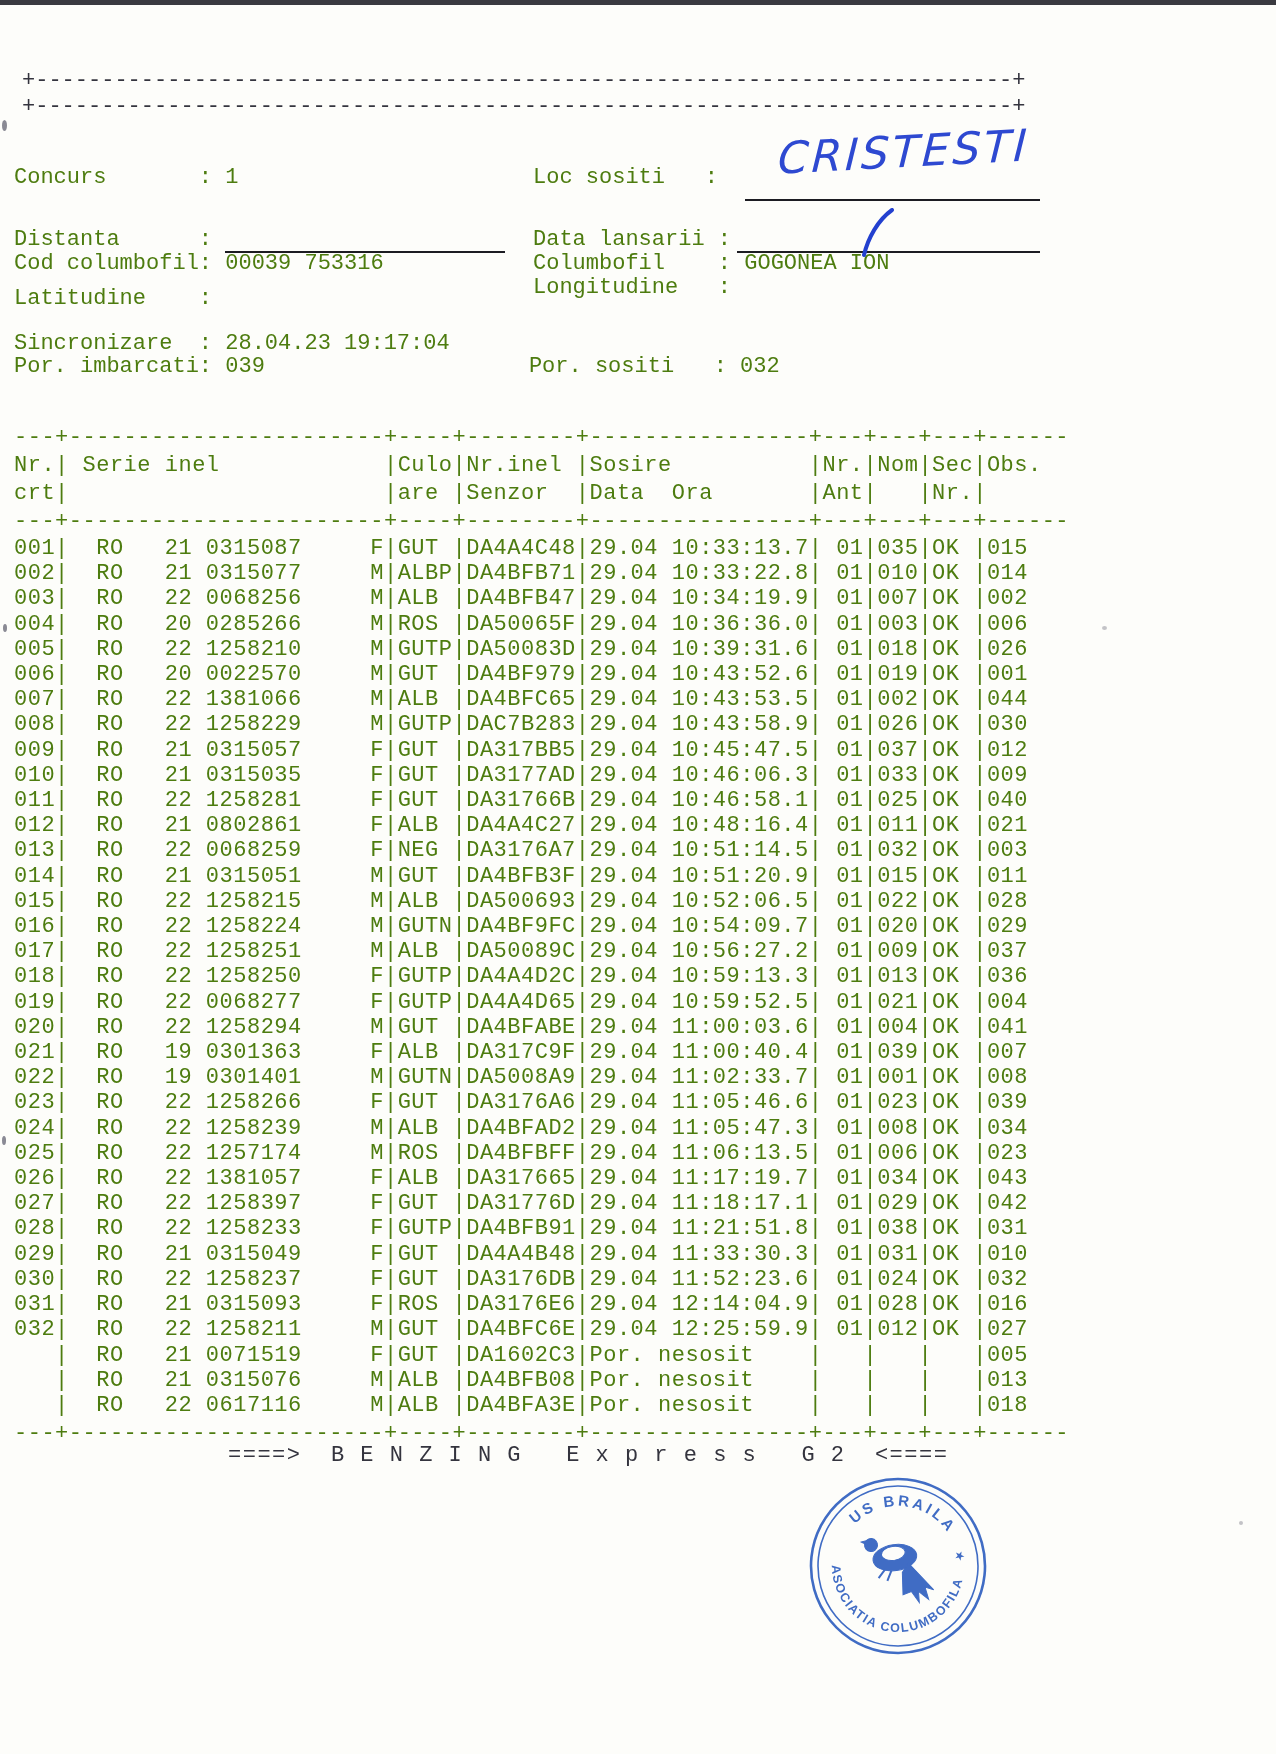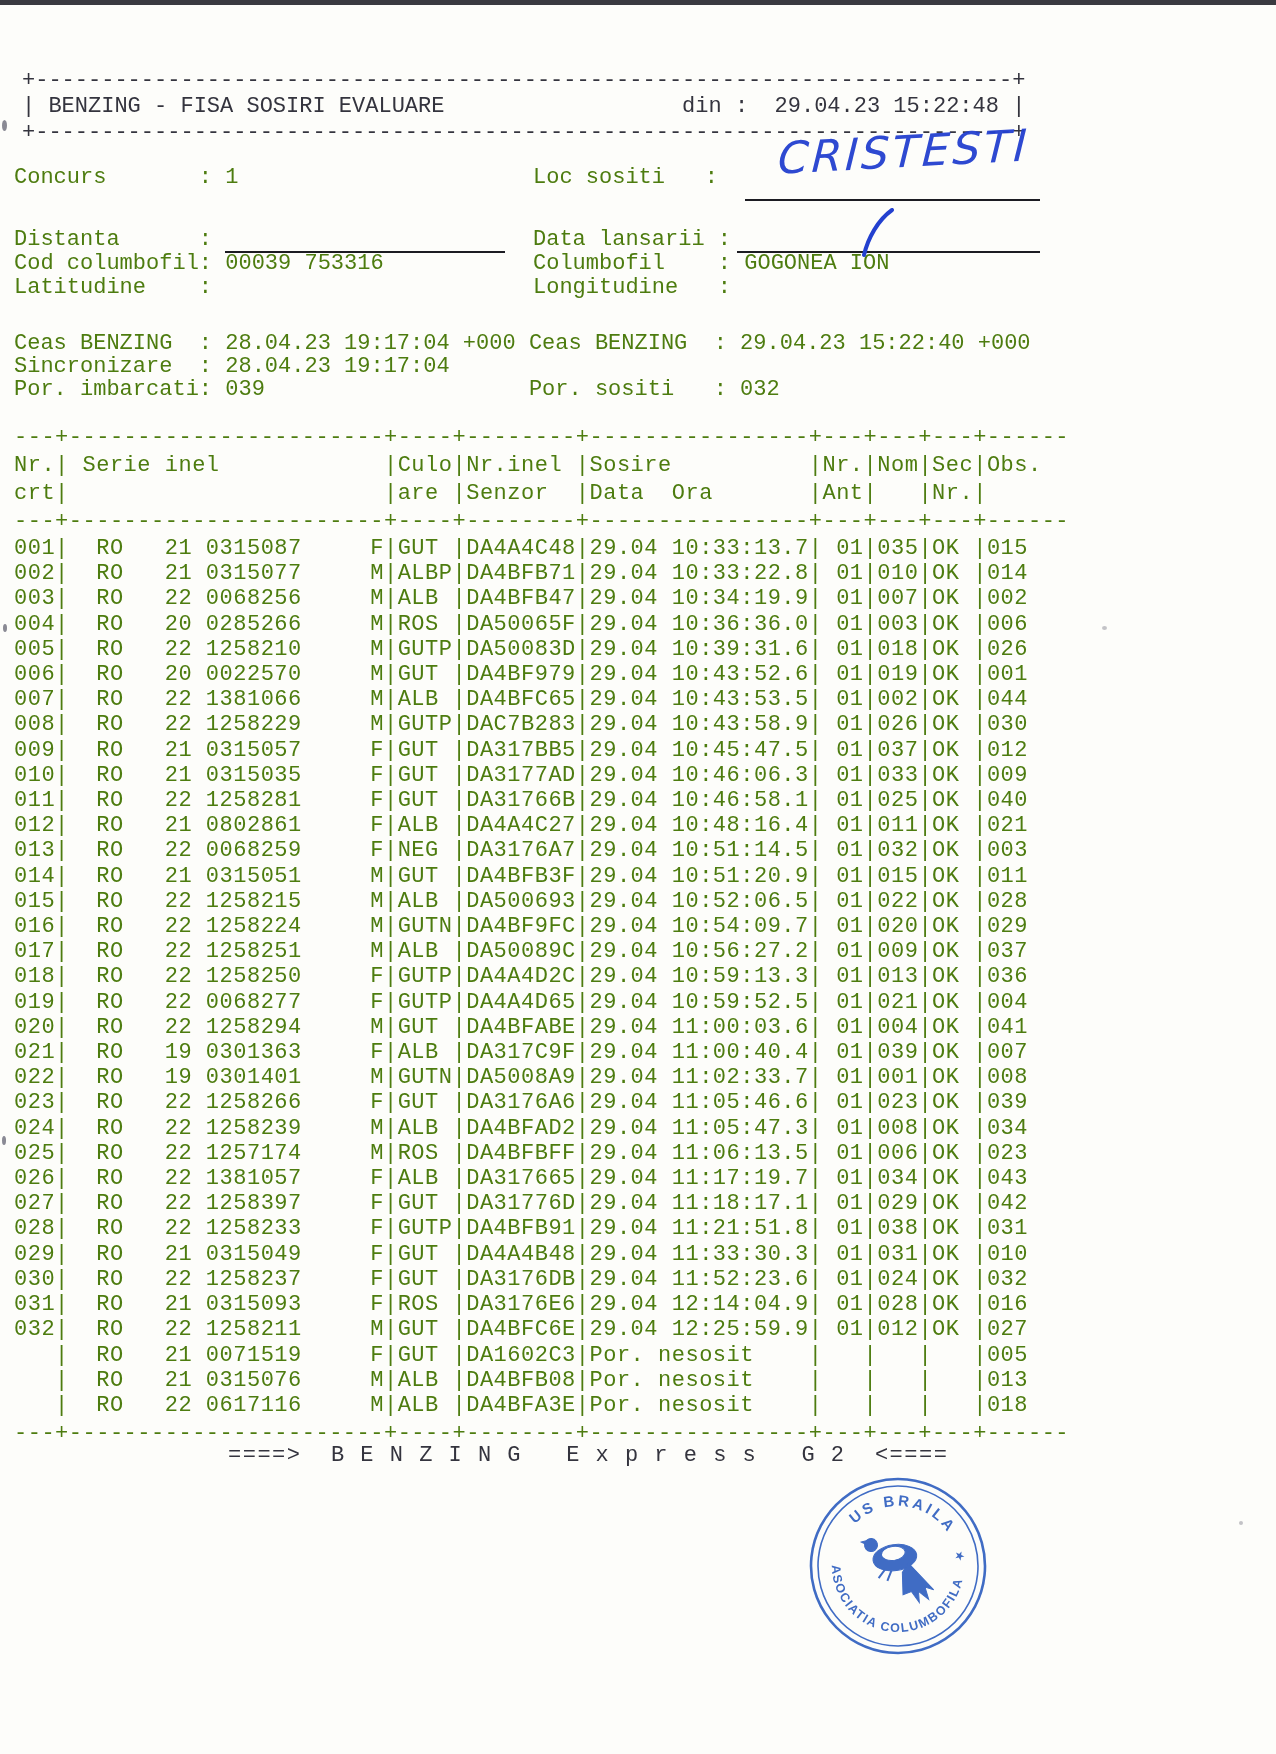--- a/index.html
+++ b/index.html
@@ -31,43 +31,43 @@
   }
   #handwriting-stroke{position:absolute;left:856px;top:208px;}
   #stamp{position:absolute;left:806px;top:1474px;opacity:.92;}
   .speck{position:absolute;background:#8a8a94;border-radius:50%;}
 </style>
 </head>
 <body>
 
 <div id="scan-top-edge"></div>
 
-<div id="hbox" class="mono"><div class="ln">+--------------------------------------------------------------------------+</div><div class="ln">| BENZING - FISA SOSIRI EVALUARE                  din :  29.04.23 15:22:48 |</div><div class="ln">+--------------------------------------------------------------------------+</div></div>
+<div id="hbox" class="mono"><div class="ln">+--------------------------------------------------------------------------+</div><div class="ln">+--------------------------------------------------------------------------+</div></div>
 
 <div id="info-layer">
     <div class="mono" style="left: 14px; top: 166px;">Concurs       : 1</div>
     <div class="mono" style="left: 14px; top: 228px; text-align: center;">Distanta      : </div>
     <div class="mono" style="left: 14px; top: 252px;">Cod columbofil: 00039 753316</div>
-    <div class="mono" style="left: 14px; top: 276px;">Latitudine    : </div>
+    <div class="mono" style="left: 14px; top: 287px;">Latitudine    : </div>
     <div class="mono" style="left: 533px; top: 166px;">Loc sositi   : </div>
     <div class="mono" style="left: 533px; top: 228px;">Data lansarii : </div>
     <div class="mono" style="left: 533px; top: 252px;">Columbofil    : GOGONEA ION</div>
     <div class="mono" style="left: 533px; top: 276px;">Longitudine   : </div>
   </div>
 
 <div class="fill-line" style="left:745px;top:199px;width:295px;"></div>
 <div class="fill-line" style="left:225px;top:251px;width:280px;"></div>
 <div class="fill-line" style="left:737px;top:251px;width:303px;"></div>
 
 <div id="handwriting-loc">CRISTESTI</div>
 <svg id="handwriting-stroke" width="42" height="50">
   <path d="M8,47 C12,30 22,12 36,2" stroke="#2340cf" stroke-width="4" fill="none" stroke-linecap="round"></path>
 </svg>
 
-<div id="clocks" class="mono"><div class="ln">Ceas BENZING  : 28.04.23 19:17:04 +000 Ceas BENZING  : 29.04.23 15:22:40 +000</div><div class="ln">Sincronizare  : 28.04.23 19:17:04      </div><div class="ln">Por. imbarcati: 039                    Por. sositi   : 032</div></div>
+<div id="clocks" class="mono"><div class="ln">Sincronizare  : 28.04.23 19:17:04      </div><div class="ln">Por. imbarcati: 039                    Por. sositi   : 032</div></div>
 
 <div id="thead" class="mono"><div class="ln">---+-----------------------+----+--------+----------------+---+---+---+------</div><div class="ln"><span>Nr.</span>|<span> Serie inel            </span>|<span>Culo</span>|<span>Nr.inel </span>|<span>Sosire          </span>|<span>Nr.</span>|<span>Nom</span>|<span>Sec</span>|<span>Obs.  </span></div><div class="ln"><span>crt</span>|<span>                       </span>|<span>are </span>|<span>Senzor  </span>|<span>Data  Ora       </span>|<span>Ant</span>|<span>   </span>|<span>Nr.</span>|<span>      </span></div><div class="ln">---+-----------------------+----+--------+----------------+---+---+---+------</div></div>
 <div id="tbody" class="mono"><div class="ln"><span>001</span>|<span>  RO   21 0315087     F</span>|<span>GUT </span>|<span>DA4A4C48</span>|<span>29.04 10:33:13.7</span>|<span> 01</span>|<span>035</span>|<span>OK </span>|<span>015   </span></div><div class="ln"><span>002</span>|<span>  RO   21 0315077     M</span>|<span>ALBP</span>|<span>DA4BFB71</span>|<span>29.04 10:33:22.8</span>|<span> 01</span>|<span>010</span>|<span>OK </span>|<span>014   </span></div><div class="ln"><span>003</span>|<span>  RO   22 0068256     M</span>|<span>ALB </span>|<span>DA4BFB47</span>|<span>29.04 10:34:19.9</span>|<span> 01</span>|<span>007</span>|<span>OK </span>|<span>002   </span></div><div class="ln"><span>004</span>|<span>  RO   20 0285266     M</span>|<span>ROS </span>|<span>DA50065F</span>|<span>29.04 10:36:36.0</span>|<span> 01</span>|<span>003</span>|<span>OK </span>|<span>006   </span></div><div class="ln"><span>005</span>|<span>  RO   22 1258210     M</span>|<span>GUTP</span>|<span>DA50083D</span>|<span>29.04 10:39:31.6</span>|<span> 01</span>|<span>018</span>|<span>OK </span>|<span>026   </span></div><div class="ln"><span>006</span>|<span>  RO   20 0022570     M</span>|<span>GUT </span>|<span>DA4BF979</span>|<span>29.04 10:43:52.6</span>|<span> 01</span>|<span>019</span>|<span>OK </span>|<span>001   </span></div><div class="ln"><span>007</span>|<span>  RO   22 1381066     M</span>|<span>ALB </span>|<span>DA4BFC65</span>|<span>29.04 10:43:53.5</span>|<span> 01</span>|<span>002</span>|<span>OK </span>|<span>044   </span></div><div class="ln"><span>008</span>|<span>  RO   22 1258229     M</span>|<span>GUTP</span>|<span>DAC7B283</span>|<span>29.04 10:43:58.9</span>|<span> 01</span>|<span>026</span>|<span>OK </span>|<span>030   </span></div><div class="ln"><span>009</span>|<span>  RO   21 0315057     F</span>|<span>GUT </span>|<span>DA317BB5</span>|<span>29.04 10:45:47.5</span>|<span> 01</span>|<span>037</span>|<span>OK </span>|<span>012   </span></div><div class="ln"><span>010</span>|<span>  RO   21 0315035     F</span>|<span>GUT </span>|<span>DA3177AD</span>|<span>29.04 10:46:06.3</span>|<span> 01</span>|<span>033</span>|<span>OK </span>|<span>009   </span></div><div class="ln"><span>011</span>|<span>  RO   22 1258281     F</span>|<span>GUT </span>|<span>DA31766B</span>|<span>29.04 10:46:58.1</span>|<span> 01</span>|<span>025</span>|<span>OK </span>|<span>040   </span></div><div class="ln"><span>012</span>|<span>  RO   21 0802861     F</span>|<span>ALB </span>|<span>DA4A4C27</span>|<span>29.04 10:48:16.4</span>|<span> 01</span>|<span>011</span>|<span>OK </span>|<span>021   </span></div><div class="ln"><span>013</span>|<span>  RO   22 0068259     F</span>|<span>NEG </span>|<span>DA3176A7</span>|<span>29.04 10:51:14.5</span>|<span> 01</span>|<span>032</span>|<span>OK </span>|<span>003   </span></div><div class="ln"><span>014</span>|<span>  RO   21 0315051     M</span>|<span>GUT </span>|<span>DA4BFB3F</span>|<span>29.04 10:51:20.9</span>|<span> 01</span>|<span>015</span>|<span>OK </span>|<span>011   </span></div><div class="ln"><span>015</span>|<span>  RO   22 1258215     M</span>|<span>ALB </span>|<span>DA500693</span>|<span>29.04 10:52:06.5</span>|<span> 01</span>|<span>022</span>|<span>OK </span>|<span>028   </span></div><div class="ln"><span>016</span>|<span>  RO   22 1258224     M</span>|<span>GUTN</span>|<span>DA4BF9FC</span>|<span>29.04 10:54:09.7</span>|<span> 01</span>|<span>020</span>|<span>OK </span>|<span>029   </span></div><div class="ln"><span>017</span>|<span>  RO   22 1258251     M</span>|<span>ALB </span>|<span>DA50089C</span>|<span>29.04 10:56:27.2</span>|<span> 01</span>|<span>009</span>|<span>OK </span>|<span>037   </span></div><div class="ln"><span>018</span>|<span>  RO   22 1258250     F</span>|<span>GUTP</span>|<span>DA4A4D2C</span>|<span>29.04 10:59:13.3</span>|<span> 01</span>|<span>013</span>|<span>OK </span>|<span>036   </span></div><div class="ln"><span>019</span>|<span>  RO   22 0068277     F</span>|<span>GUTP</span>|<span>DA4A4D65</span>|<span>29.04 10:59:52.5</span>|<span> 01</span>|<span>021</span>|<span>OK </span>|<span>004   </span></div><div class="ln"><span>020</span>|<span>  RO   22 1258294     M</span>|<span>GUT </span>|<span>DA4BFABE</span>|<span>29.04 11:00:03.6</span>|<span> 01</span>|<span>004</span>|<span>OK </span>|<span>041   </span></div><div class="ln"><span>021</span>|<span>  RO   19 0301363     F</span>|<span>ALB </span>|<span>DA317C9F</span>|<span>29.04 11:00:40.4</span>|<span> 01</span>|<span>039</span>|<span>OK </span>|<span>007   </span></div><div class="ln"><span>022</span>|<span>  RO   19 0301401     M</span>|<span>GUTN</span>|<span>DA5008A9</span>|<span>29.04 11:02:33.7</span>|<span> 01</span>|<span>001</span>|<span>OK </span>|<span>008   </span></div><div class="ln"><span>023</span>|<span>  RO   22 1258266     F</span>|<span>GUT </span>|<span>DA3176A6</span>|<span>29.04 11:05:46.6</span>|<span> 01</span>|<span>023</span>|<span>OK </span>|<span>039   </span></div><div class="ln"><span>024</span>|<span>  RO   22 1258239     M</span>|<span>ALB </span>|<span>DA4BFAD2</span>|<span>29.04 11:05:47.3</span>|<span> 01</span>|<span>008</span>|<span>OK </span>|<span>034   </span></div><div class="ln"><span>025</span>|<span>  RO   22 1257174     M</span>|<span>ROS </span>|<span>DA4BFBFF</span>|<span>29.04 11:06:13.5</span>|<span> 01</span>|<span>006</span>|<span>OK </span>|<span>023   </span></div><div class="ln"><span>026</span>|<span>  RO   22 1381057     F</span>|<span>ALB </span>|<span>DA317665</span>|<span>29.04 11:17:19.7</span>|<span> 01</span>|<span>034</span>|<span>OK </span>|<span>043   </span></div><div class="ln"><span>027</span>|<span>  RO   22 1258397     F</span>|<span>GUT </span>|<span>DA31776D</span>|<span>29.04 11:18:17.1</span>|<span> 01</span>|<span>029</span>|<span>OK </span>|<span>042   </span></div><div class="ln"><span>028</span>|<span>  RO   22 1258233     F</span>|<span>GUTP</span>|<span>DA4BFB91</span>|<span>29.04 11:21:51.8</span>|<span> 01</span>|<span>038</span>|<span>OK </span>|<span>031   </span></div><div class="ln"><span>029</span>|<span>  RO   21 0315049     F</span>|<span>GUT </span>|<span>DA4A4B48</span>|<span>29.04 11:33:30.3</span>|<span> 01</span>|<span>031</span>|<span>OK </span>|<span>010   </span></div><div class="ln"><span>030</span>|<span>  RO   22 1258237     F</span>|<span>GUT </span>|<span>DA3176DB</span>|<span>29.04 11:52:23.6</span>|<span> 01</span>|<span>024</span>|<span>OK </span>|<span>032   </span></div><div class="ln"><span>031</span>|<span>  RO   21 0315093     F</span>|<span>ROS </span>|<span>DA3176E6</span>|<span>29.04 12:14:04.9</span>|<span> 01</span>|<span>028</span>|<span>OK </span>|<span>016   </span></div><div class="ln"><span>032</span>|<span>  RO   22 1258211     M</span>|<span>GUT </span>|<span>DA4BFC6E</span>|<span>29.04 12:25:59.9</span>|<span> 01</span>|<span>012</span>|<span>OK </span>|<span>027   </span></div><div class="ln"><span>   </span>|<span>  RO   21 0071519     F</span>|<span>GUT </span>|<span>DA1602C3</span>|<span>Por. nesosit    </span>|<span>   </span>|<span>   </span>|<span>   </span>|<span>005   </span></div><div class="ln"><span>   </span>|<span>  RO   21 0315076     M</span>|<span>ALB </span>|<span>DA4BFB08</span>|<span>Por. nesosit    </span>|<span>   </span>|<span>   </span>|<span>   </span>|<span>013   </span></div><div class="ln"><span>   </span>|<span>  RO   22 0617116     M</span>|<span>ALB </span>|<span>DA4BFA3E</span>|<span>Por. nesosit    </span>|<span>   </span>|<span>   </span>|<span>   </span>|<span>018   </span></div></div>
 <div id="table-bottom-ruler" class="mono">---+-----------------------+----+--------+----------------+---+---+---+------</div>
 
 <div id="footer-line" class="mono">====&gt;  B E N Z I N G   E x p r e s s   G 2  &lt;====</div>
 
 <svg id="stamp" width="184" height="184" viewBox="0 0 184 184">
   <g transform="rotate(6 92 92)" stroke="#3060c0" fill="none">
     <circle cx="92" cy="92" r="87" stroke-width="2.6"></circle>

